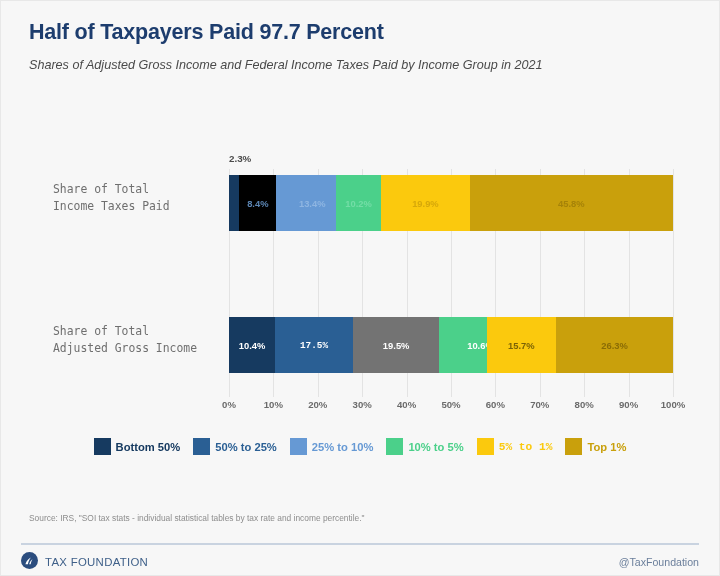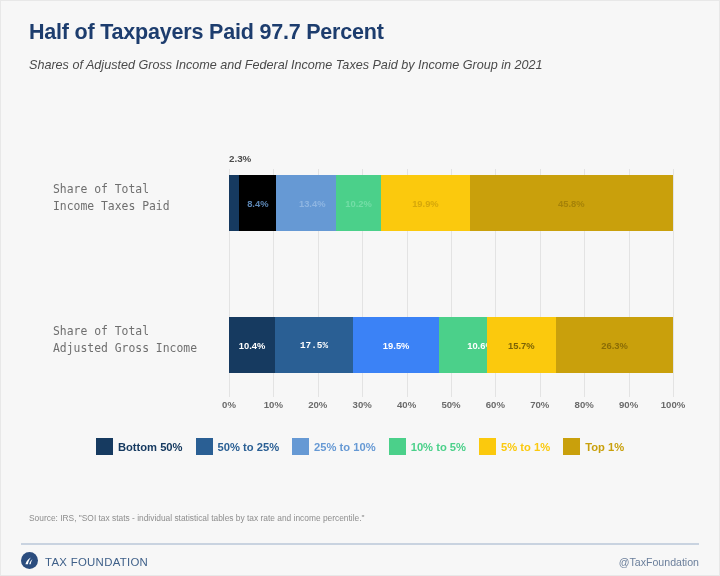--- a/index.html
+++ b/index.html
@@ -257,21 +257,21 @@
           <span>45.8%</span>
         </div>
       </div>
     <div class="bar-row r1" id="bar-row-1">
         <div class="seg" style="width: 10.4%; background: rgb(22, 58, 96); color: rgb(255, 255, 255);">
           <span>10.4%</span>
         </div>
         <div class="seg" style="width: 17.5%; background: rgb(42, 95, 148); color: rgb(255, 255, 255); font-family: Liberation Mono, monospace;">
           <span>17.5%</span>
         </div>
-        <div class="seg" style="width: 19.5%; background: #3b82f6; color: rgb(255, 255, 255);">
+        <div class="seg" style="width: 19.5%; background: #737373; color: rgb(255, 255, 255);">
           <span>19.5%</span>
         </div>
         <div class="seg" style="width: 10.6%; background: rgb(75, 208, 138); color: rgb(255, 255, 255); padding-left: 35px;">
           <span>10.6%</span>
         </div>
         <div class="seg" style="width: 15.7%; background: rgb(251, 201, 13); color: rgb(122, 98, 6);">
           <span>15.7%</span>
         </div>
         <div class="seg" style="width: 26.3%; background: rgb(201, 160, 12); color: rgb(138, 108, 6);">
           <span>26.3%</span>
@@ -306,21 +306,21 @@
       <div class="legend-item">
         <span class="swatch" style="background: rgb(102, 153, 212);"></span>
         <span class="legend-label" style="color: rgb(102, 153, 212);">25% to 10%</span>
       </div>
       <div class="legend-item">
         <span class="swatch" style="background: rgb(75, 208, 138);"></span>
         <span class="legend-label" style="color: rgb(75, 208, 138);">10% to 5%</span>
       </div>
       <div class="legend-item">
         <span class="swatch" style="background: rgb(251, 201, 13);"></span>
-        <span class="legend-label" style="color: rgb(251, 201, 13);">5% to 1%</span>
+        <span class="legend-label" style="color: rgb(251, 201, 13); font-family: Liberation Mono, monospace;">5% to 1%</span>
       </div>
       <div class="legend-item">
         <span class="swatch" style="background: rgb(201, 160, 12);"></span>
         <span class="legend-label" style="color: rgb(201, 160, 12);">Top 1%</span>
       </div>
     </div>
 
   <div class="source">Source: IRS, "SOI tax stats - individual statistical tables by tax rate and income percentile."</div>
 
   <div class="footer-rule"></div>

